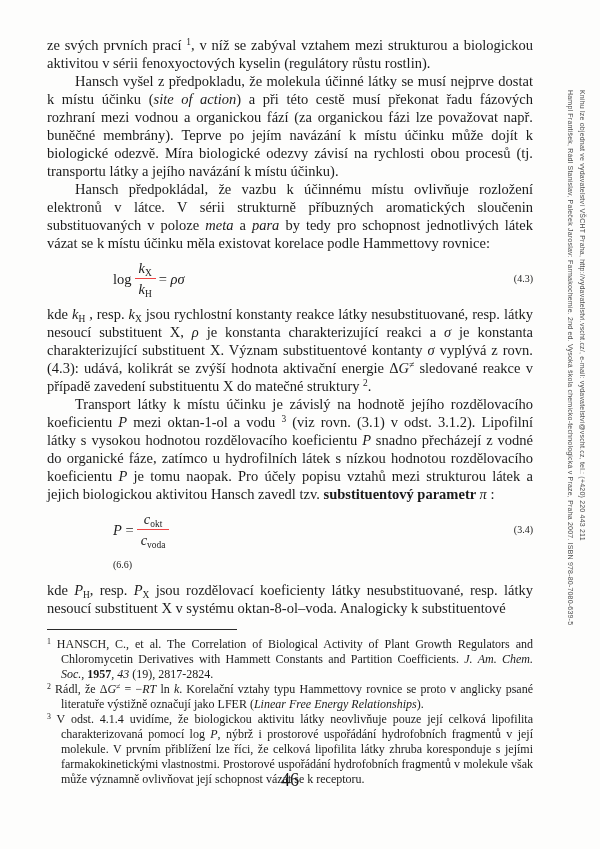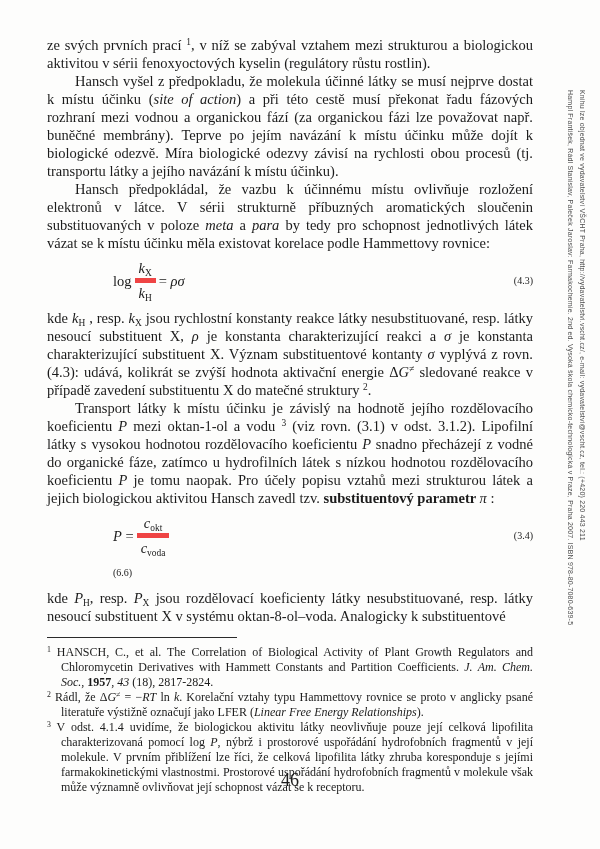--- a/index.html
+++ b/index.html
@@ -22,21 +22,21 @@
   .it{font-style:italic;}
   .bd{font-weight:bold;}
   sup{font-size:65%;vertical-align:baseline;position:relative;top:-0.5em;line-height:0;}
   sub{font-size:65%;vertical-align:baseline;position:relative;top:0.3em;line-height:0;}
   .equation{
     display:flex;justify-content:space-between;align-items:center;
     margin:7px 0;padding-left:66px;
   }
   .eq-body{display:inline-flex;align-items:center;}
   .frac{display:inline-flex;flex-direction:column;text-align:center;margin:0 3px;}
-  .frac .num{display:block;border-bottom:5px solid #ef4444;padding:0 4px 1px;}
+  .frac .num{display:block;border-bottom:1px solid #ef4444;padding:0 4px 1px;}
   .frac .den{display:block;padding:1px 4px 0;}
   .eq-label{font-size:10px;}
   .fn-rule{
     width:190px;height:0;
     border-top:1.4px solid #2a2a2a;
     margin:12px 0 7px 0;
   }
   .footnotes{font-size:12px;line-height:15px;text-align:justify;}
   .footnote{padding-left:14px;text-indent:-14px;margin:0;}
   .page-number{
@@ -93,21 +93,21 @@
 
     <div class="equation">
       <span class="eq-label">(6.6)</span>
     </div>
 
     <p><span>kde </span><span class="it">P</span><sub>H</sub><span>, resp. </span><span class="it">P</span><sub>X</sub><span> jsou rozdělovací koeficienty látky nesubstituované, resp. látky nesoucí substituent X v systému oktan-8-ol–voda. Analogicky k substituentové</span></p>
 
     <div class="fn-rule"></div>
 
     <div class="footnotes">
-      <p class="footnote"><sup>1</sup><span> HANSCH, C., et al. The Correlation of Biological Activity of Plant Growth Regulators and Chloromycetin Derivatives with Hammett Constants and Partition Coefficients. </span><span class="it">J. Am. Chem. Soc.</span><span>, </span><span class="bd">1957</span><span>, </span><span class="it">43</span><span> (18), 2817-2824.</span></p>
+      <p class="footnote"><sup>1</sup><span> HANSCH, C., et al. The Correlation of Biological Activity of Plant Growth Regulators and Chloromycetin Derivatives with Hammett Constants and Partition Coefficients. </span><span class="it">J. Am. Chem. Soc.</span><span>, </span><span class="bd">1957</span><span>, </span><span class="it">43</span><span> (19), 2817-2824.</span></p>
       <p class="footnote"><sup>2</sup><span> Rádl, že Δ</span><span class="it">G</span><sup>≠</sup><span> = −</span><span class="it">RT</span><span> ln </span><span class="it">k</span><span>. Korelační vztahy typu Hammettovy rovnice se proto v anglicky psané literatuře výstižně označují jako LFER (</span><span class="it">Linear Free Energy Relationships</span><span>).</span></p>
       <p class="footnote"><sup>3</sup><span> V odst. 4.1.4 uvidíme, že biologickou aktivitu látky neovlivňuje pouze její celková lipofilita charakterizovaná pomocí log </span><span class="it">P</span><span>, nýbrž i prostorové uspořádání hydrofobních fragmentů v její molekule. V prvním přiblížení lze říci, že celková lipofilita látky zhruba koresponduje s jejími farmakokinetickými vlastnostmi. Prostorové uspořádání hydrofobních fragmentů v molekule však může významně ovlivňovat její schopnost vázat se k receptoru.</span></p>
     </div>
 
   </div>
 
   <div class="page-number">46</div>
 
   <div class="sidebar">
     <div>Hampl František, Rádl Stanislav, Paleček Jaroslav: Farmakochemie. 2nd ed. Vysoká škola chemicko-technologická v Praze, Praha 2007. ISBN 978-80-7080-639-5</div>

